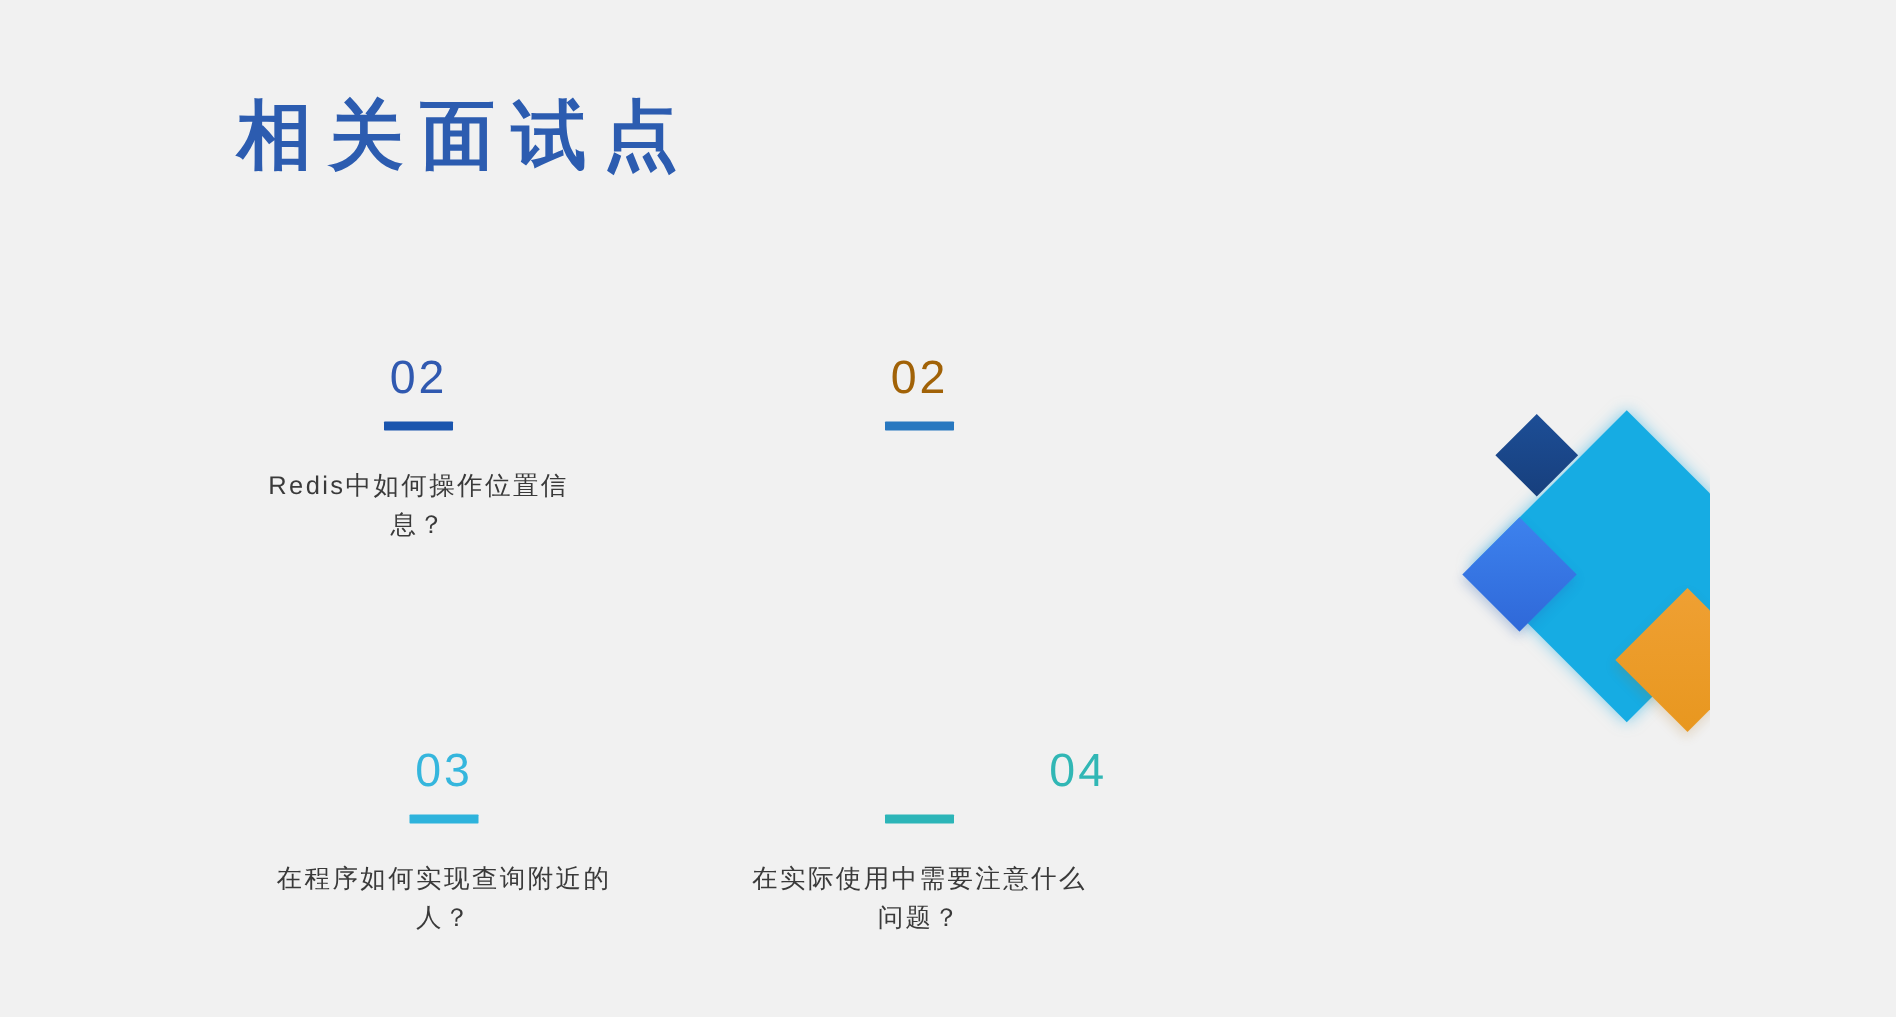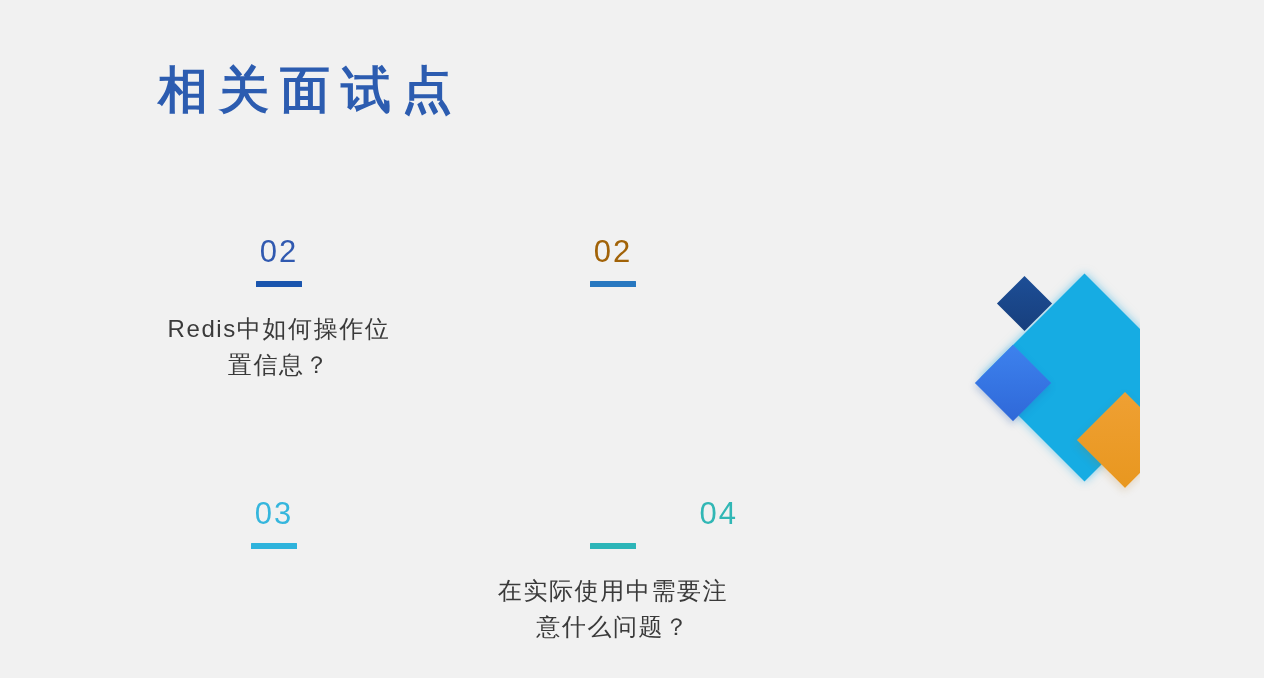--- a/index.html
+++ b/index.html
@@ -42,38 +42,38 @@
     top: 236px;
     width: 640px;
   }
   .item {
     position: absolute;
     width: 250px;
     text-align: center;
   }
   .item.pos-0 { left: 14px;  top: 0px; }
   .item.pos-1 { left: 348px; top: 0px; }
-  .item.pos-2 { left: 9px;  top: 262px; }
+  .item.pos-2 { left: 31px;  top: 262px; }
   .item.pos-3 { left: 348px; top: 262px; }
 
   .item-number {
     font-size: 31px;
     font-weight: normal;
     letter-spacing: 2px;
     line-height: 1;
     margin-bottom: 14px;
   }
   .item-rule {
     width: 46px;
     height: 6px;
     margin: 0 auto 24px auto;
     border-radius: 0.5px;
   }
   .item-text {
-    font-size: 24px;
+    font-size: 17px;
     color: #3a3a3a;
     line-height: 1.52;
     letter-spacing: 1.6px;
     padding: 0 8px;
   }
 
   
   .decor {
     position: absolute;
     left: 960px;
@@ -133,20 +133,21 @@
     </div>
 
     <div class="item pos-1">
       <div class="item-number" style="color: #a16207;">02</div>
       <div class="item-rule" style="background: rgb(40, 120, 192);"></div>
     </div>
 
     <div class="item pos-2">
       <div class="item-number" style="color: rgb(53, 182, 221);">03</div>
       <div class="item-rule" style="background: rgb(46, 179, 220);"></div>
+      <div class="item-text">在程序如何实现查询附近的人？</div>
     </div>
 
     <div class="item pos-3">
       <div class="item-number" style="color: rgb(49, 183, 181); text-align: right;">04</div>
       <div class="item-rule" style="background: rgb(44, 181, 184);"></div>
       <div class="item-text">在实际使用中需要注意什么问题？</div>
     </div>
 
   </div>
 

